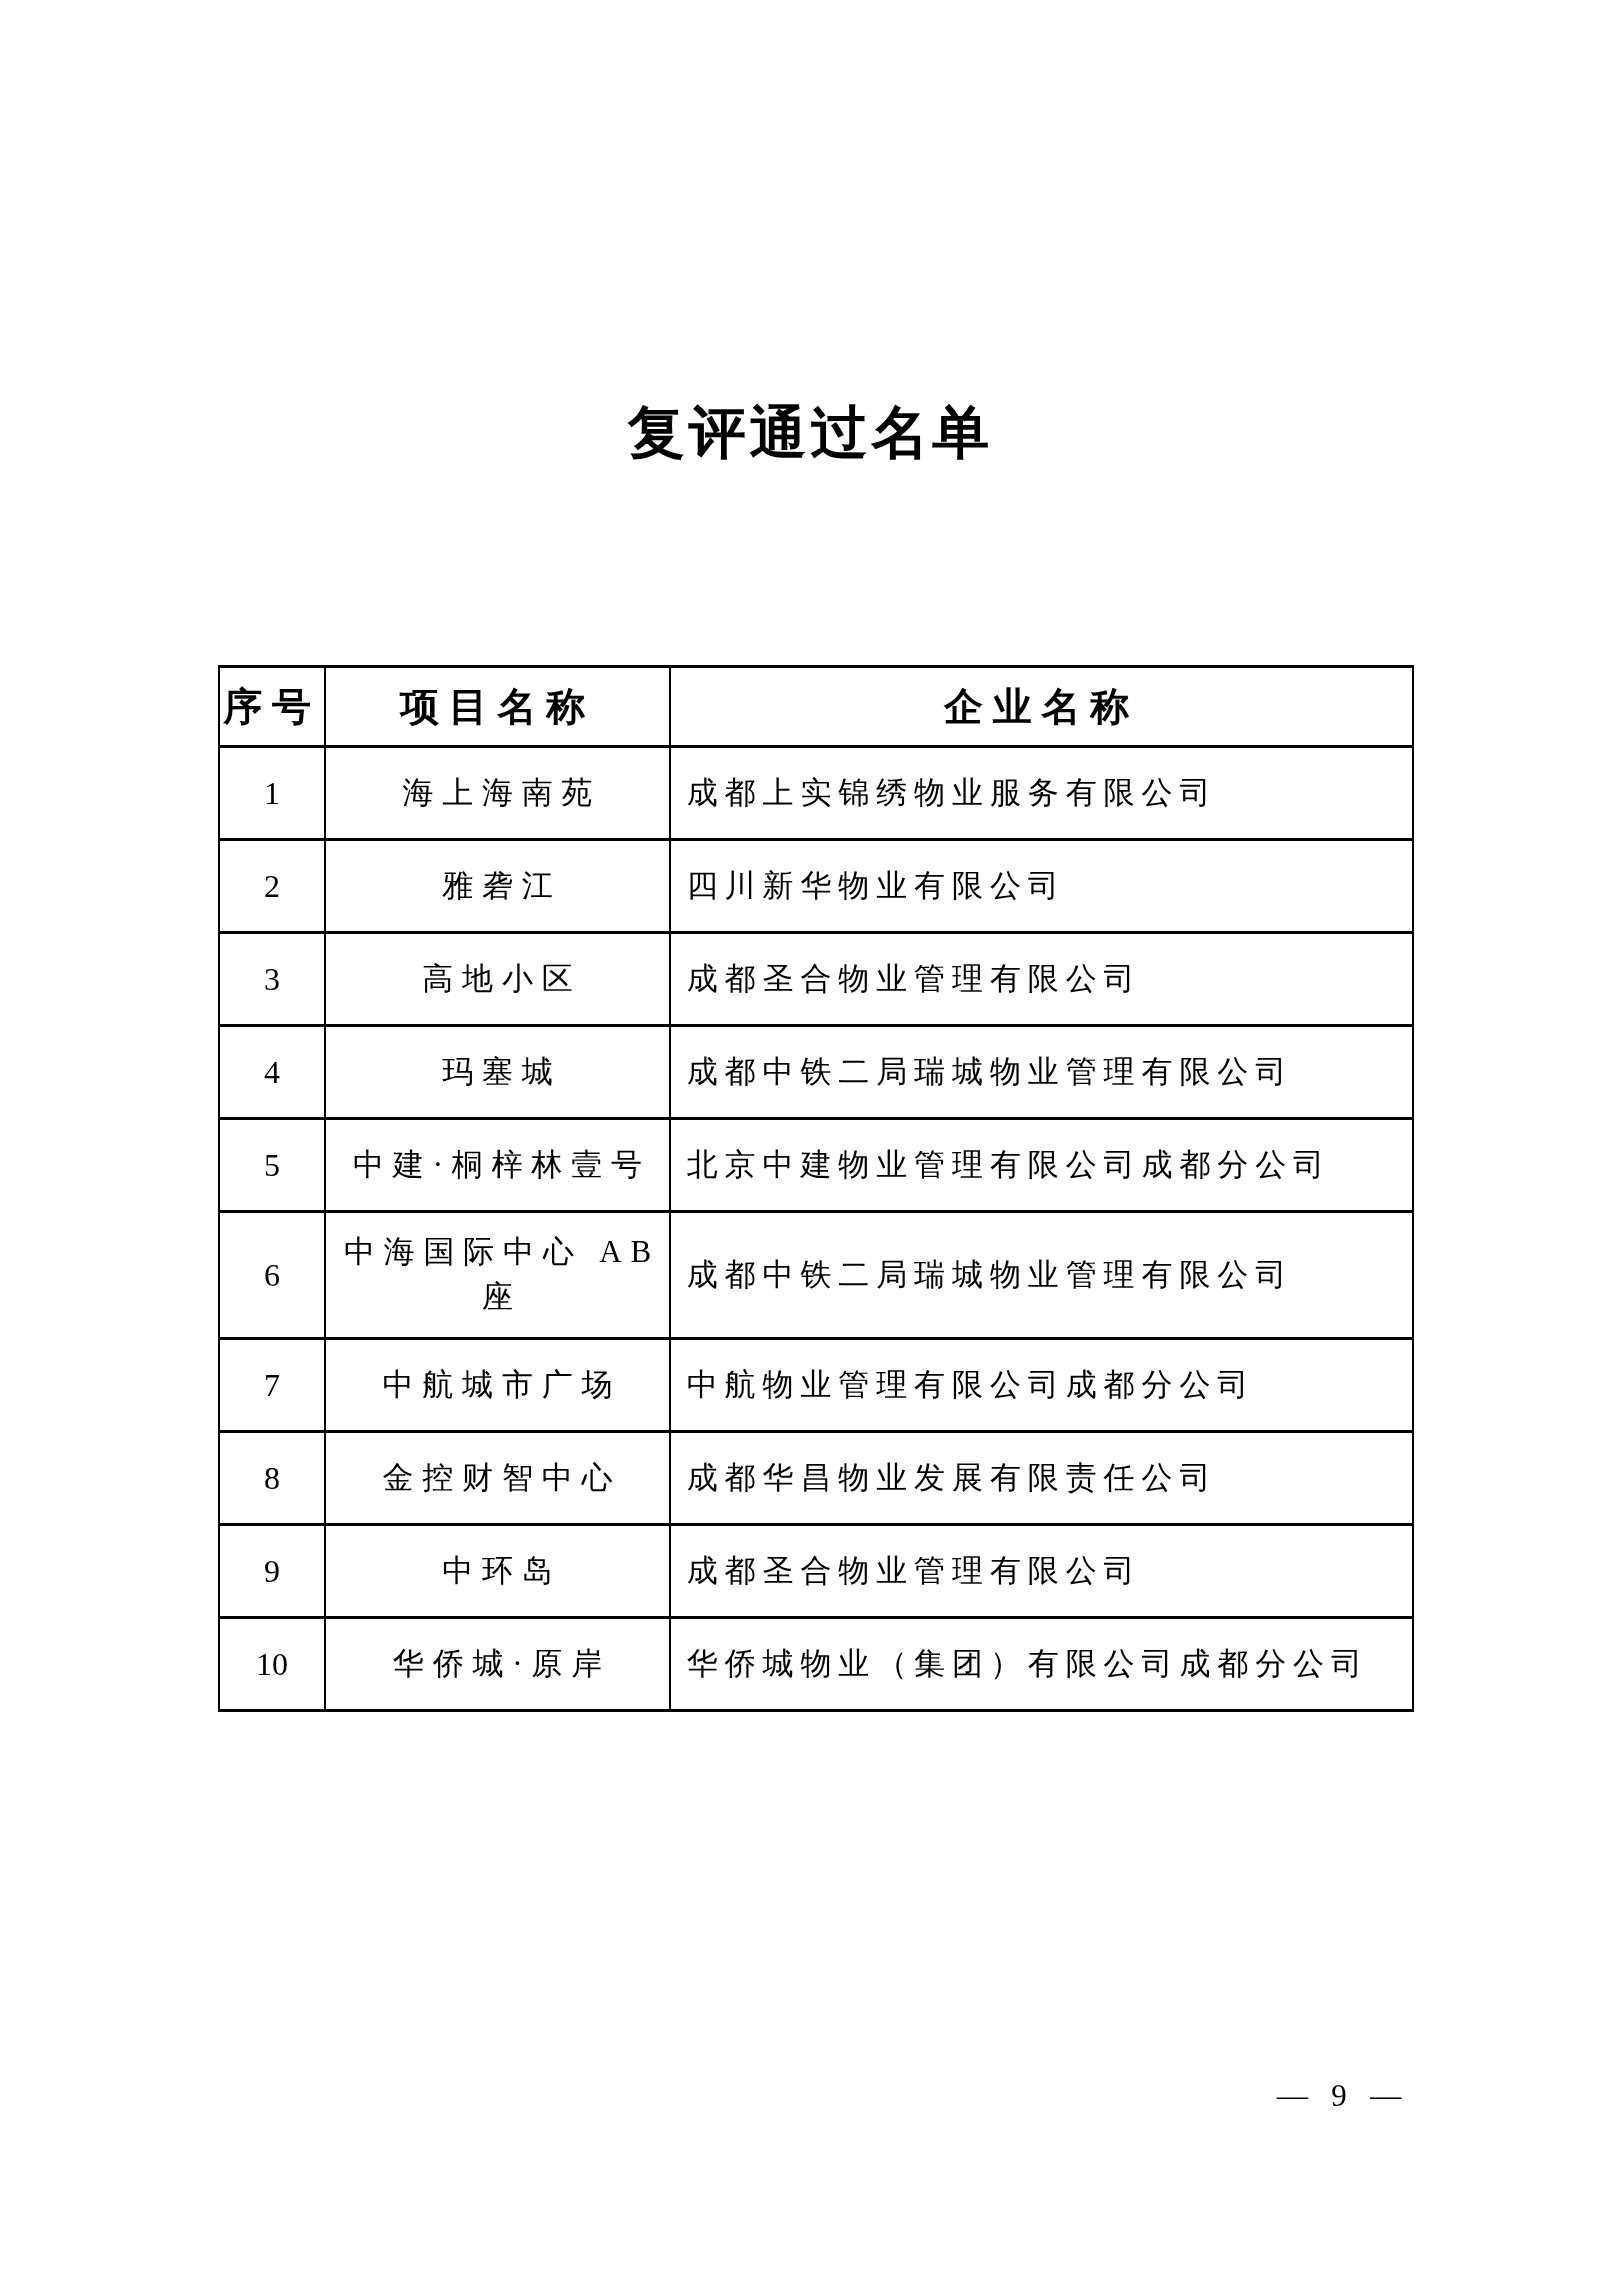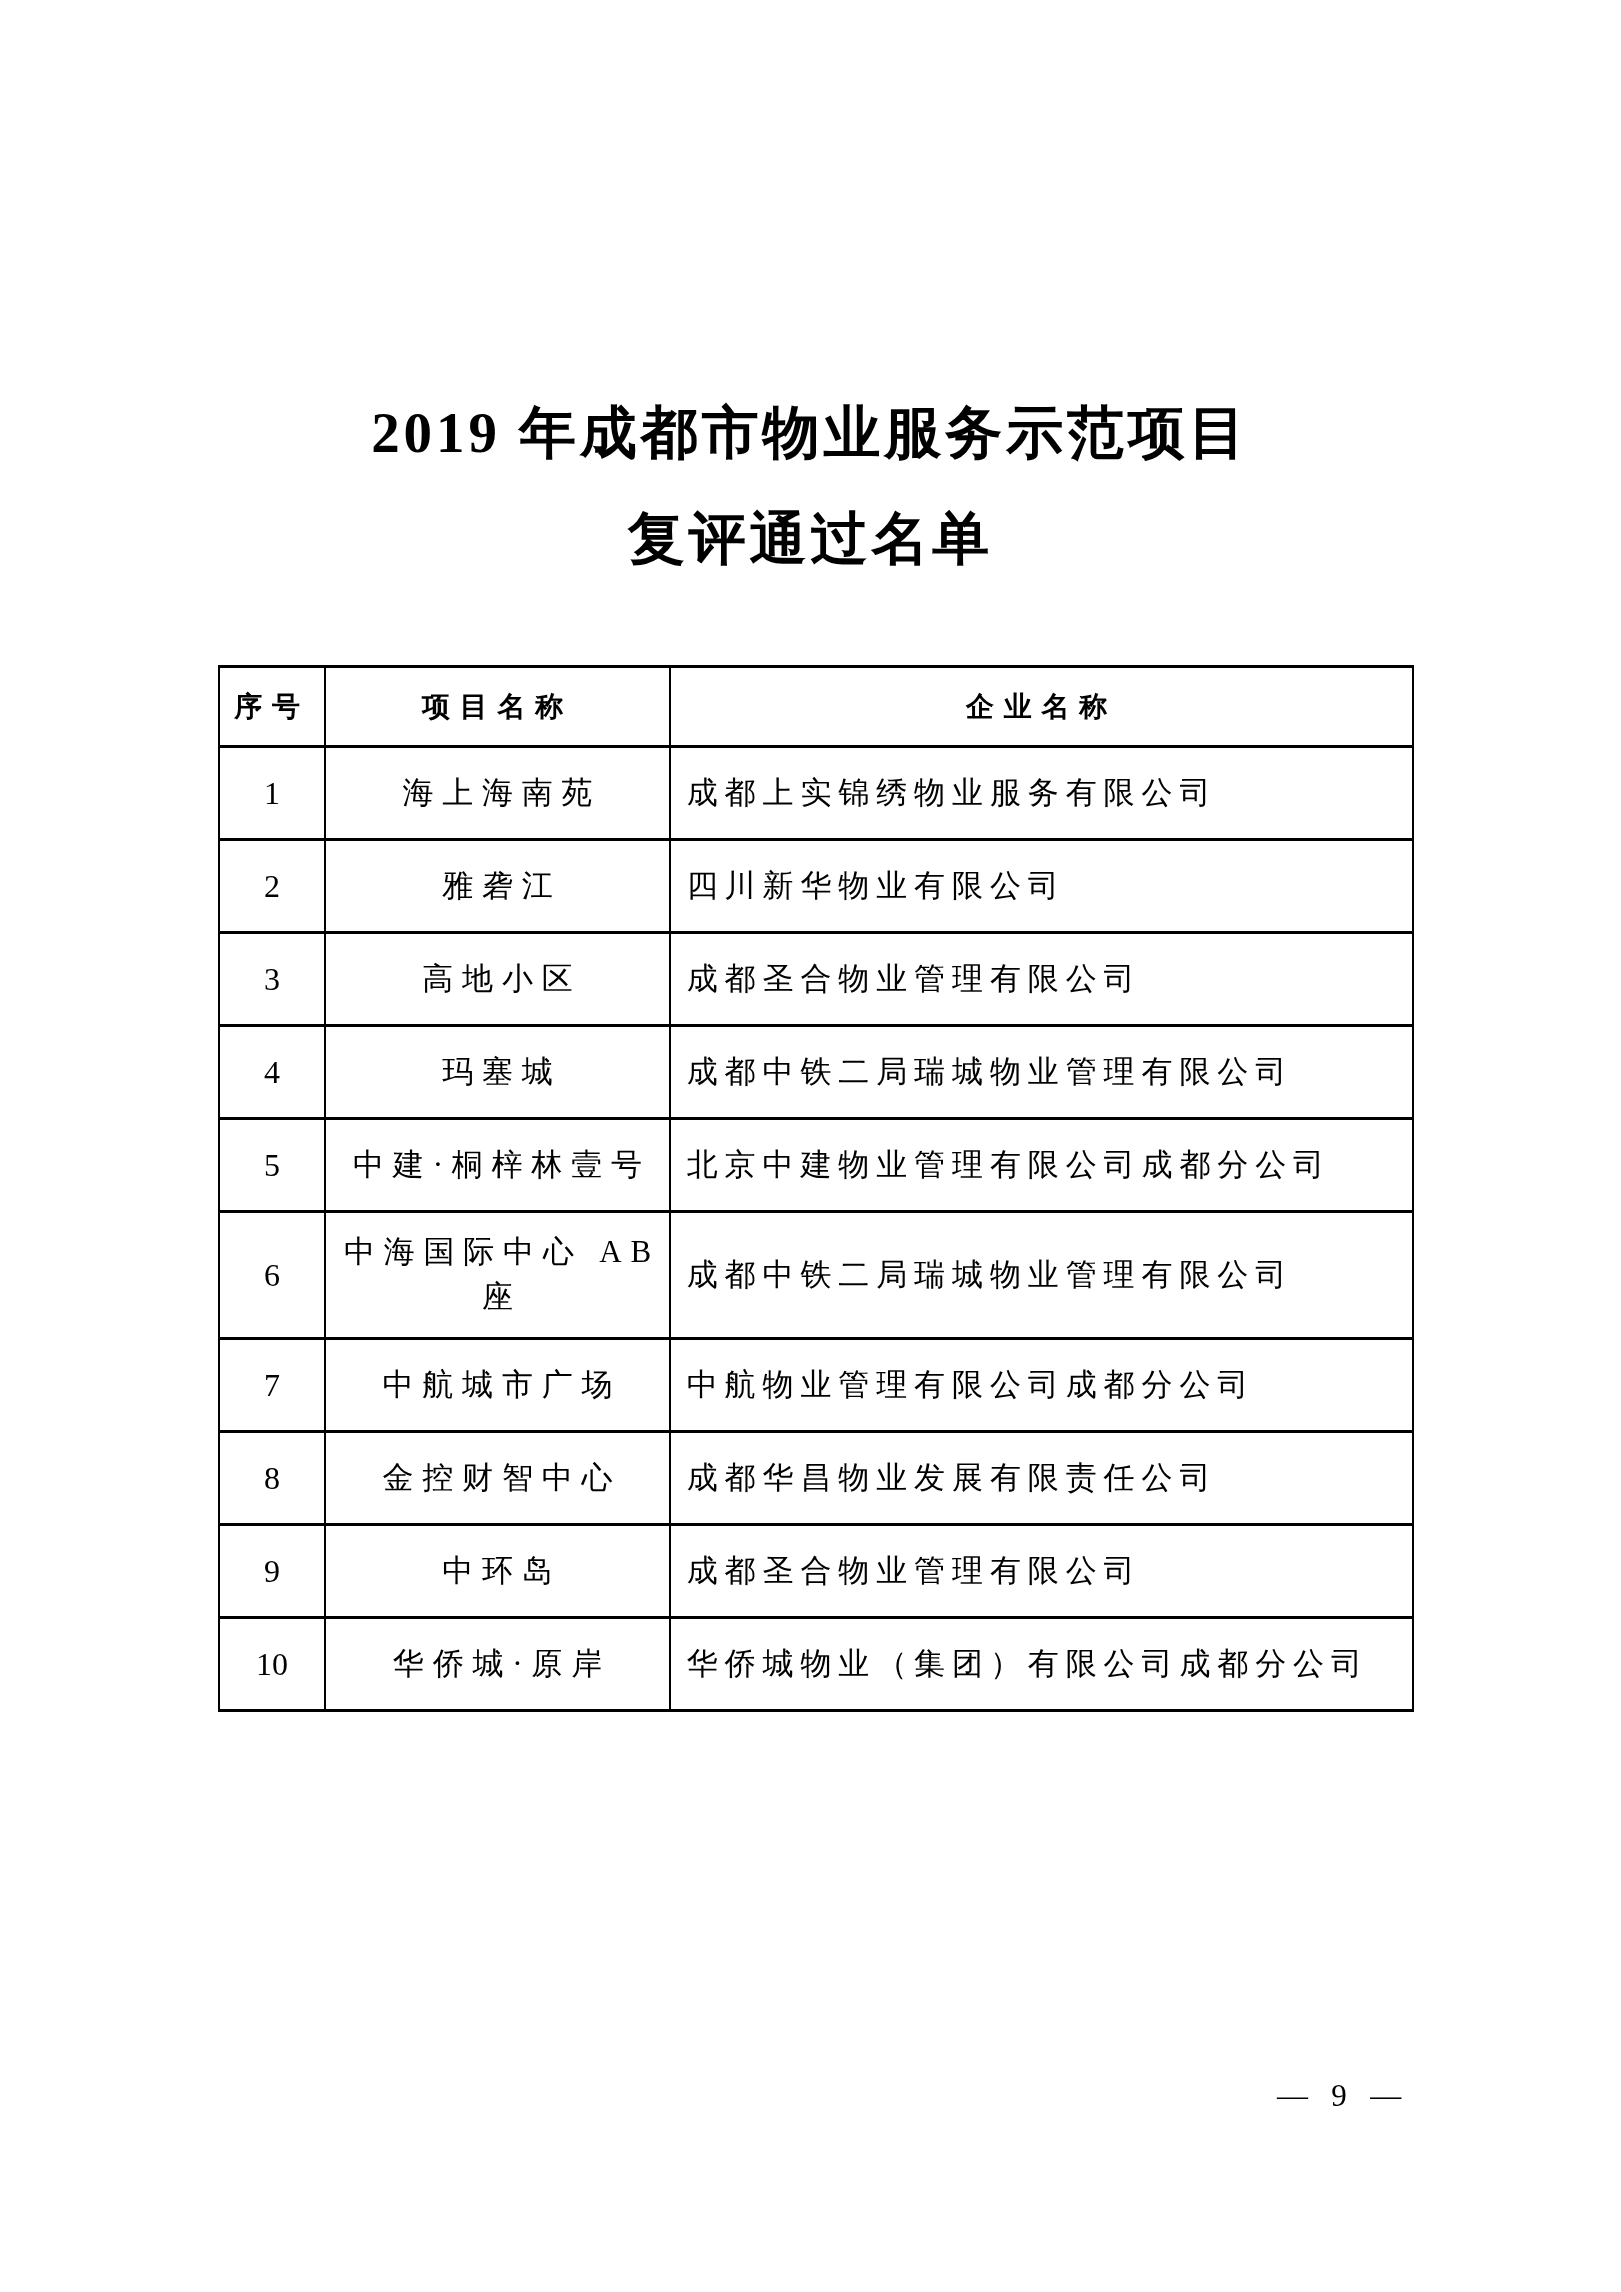--- a/index.html
+++ b/index.html
@@ -44,21 +44,21 @@
     border-bottom: 3.9px solid #000000;
     vertical-align: middle;
     font-size: 31px;
     color: #000000;
   }
   .review-table thead tr { height: 80px; }
   .review-table tbody tr { height: 93px; }
   .review-table tbody tr.two-line { height: 127px; }
   .review-table th {
     font-weight: bold;
-    font-size: 28px;
+    font-size: 39px;
     text-align: center;
     letter-spacing: 9.8px;
   }
   td.cell-index {
     text-align: center;
     font-size: 32px;
     letter-spacing: 0;
   }
   td.cell-project {
     text-align: center;
@@ -82,21 +82,20 @@
     font-size: 31px;
     letter-spacing: 7.8px;
     color: #000000;
     white-space: nowrap;
   }
 </style>
 </head>
 <body>
 
 <header class="doc-title">
-  <div>2019 年成都市物业服务示范项目</div>
   <div>复评通过名单</div>
 </header>
 
 <table class="review-table">
   <colgroup>
     <col class="col-index">
     <col class="col-project">
     <col class="col-company">
   </colgroup>
   <thead>

